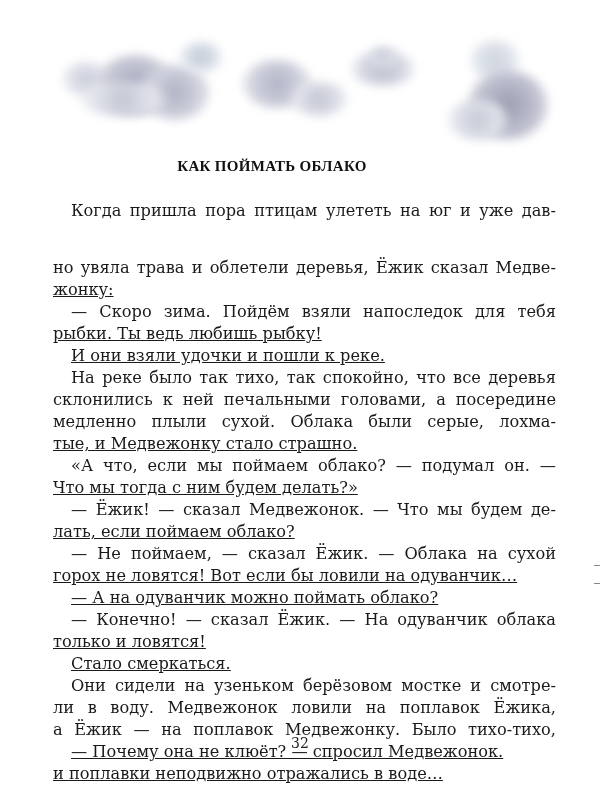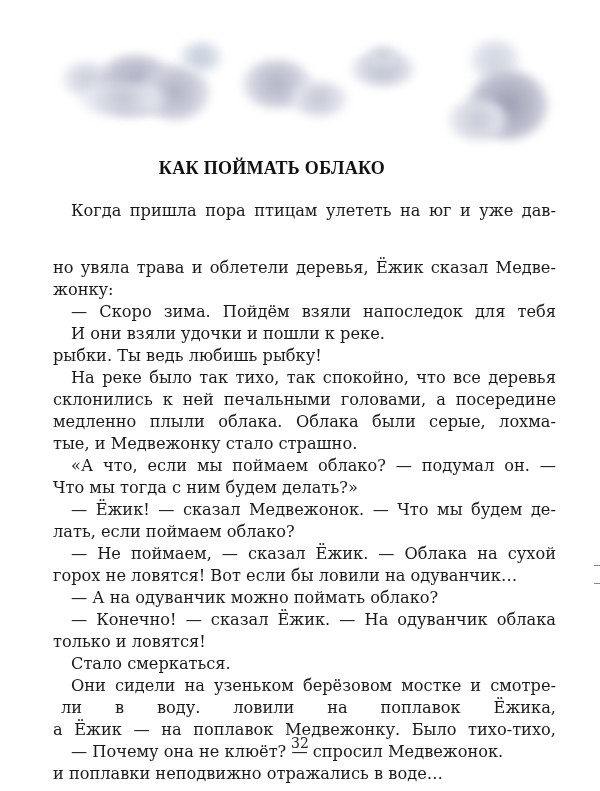--- a/index.html
+++ b/index.html
@@ -28,21 +28,21 @@
       filter: blur(5px);
     }
     .title {
       position: absolute;
       left: 0;
       top: 158px;
       width: 544px;
       text-align: center;
       font-family: "Liberation Serif", "DejaVu Serif", serif;
       font-weight: bold;
-      font-size: 18px;
+      font-size: 15px;
       letter-spacing: 0.3px;
       color: #111;
     }
     .text {
       position: absolute;
       left: 53px;
       top: 200px;
       width: 503px;
       font-family: "DejaVu Serif", serif;
       font-size: 16.2px;
@@ -55,20 +55,21 @@
       text-align: justify;
       text-align-last: justify;
       height: 22px;
       overflow: visible;
     }
     .line.indent {
       padding-left: 18px;
     }
     .line.last {
       text-align-last: left;
+      text-decoration: underline;
     }
     .page-number {
       position: absolute;
       left: 0;
       top: 735px;
       width: 600px;
       text-align: center;
       font-family: "DejaVu Serif", serif;
       font-size: 14px;
       color: #222;
@@ -140,22 +141,22 @@
     <span class="line indent" style="display: flex; justify-content: space-between;">
       <span>—</span>
       <span>Скоро</span>
       <span>зима.</span>
       <span>Пойдём</span>
       <span>взяли</span>
       <span>напоследок</span>
       <span>для</span>
       <span>тебя</span>
     </span>
+    <span class="line last">рыбки. Ты ведь любишь рыбку!</span>
     <span class="line indent last">И они взяли удочки и пошли к реке.</span>
-    <span class="line last">рыбки. Ты ведь любишь рыбку!</span>
     <span class="line indent" style="display: flex; justify-content: space-between;">
       <span>На</span>
       <span>реке</span>
       <span>было</span>
       <span>так</span>
       <span>тихо,</span>
       <span>так</span>
       <span>спокойно,</span>
       <span>что</span>
       <span>все</span>
@@ -166,21 +167,21 @@
       <span>к</span>
       <span>ней</span>
       <span>печальными</span>
       <span>головами,</span>
       <span>а</span>
       <span>посередине</span>
     </span>
     <span class="line" style="display: flex; justify-content: space-between;">
       <span>медленно</span>
       <span>плыли</span>
-      <span>облака.</span>
+      <span>сухой.</span>
       <span>Облака</span>
       <span>были</span>
       <span>серые,</span>
       <span>лохма-</span>
     </span>
     <span class="line last">тые, и Медвежонку стало страшно.</span>
     <span class="line indent" style="display: flex; justify-content: space-between;">
       <span>«А</span>
       <span>что,</span>
       <span>если</span>
@@ -236,24 +237,25 @@
     <span class="line indent" style="display: flex; justify-content: space-between; align-items: center;">
       <span>Они</span>
       <span>сидели</span>
       <span>на</span>
       <span>узеньком</span>
       <span>берёзовом</span>
       <span>мостке</span>
       <span>и</span>
       <span>смотре-</span>
     </span>
-    <span class="line" style="display: flex; justify-content: space-between; margin-left: 8px;">
+    <span class="line" style="display: flex; justify-content: space-between;">
       <span>ли</span>
       <span>в</span>
       <span>воду.</span>
+      <span>Медвежонок</span>
       <span>ловили</span>
       <span>на</span>
       <span>поплавок</span>
       <span>Ёжика,</span>
     </span>
     <span class="line" style="display: flex; justify-content: space-between;">
       <span>а</span>
       <span>Ёжик</span>
       <span>—</span>
       <span>на</span>

